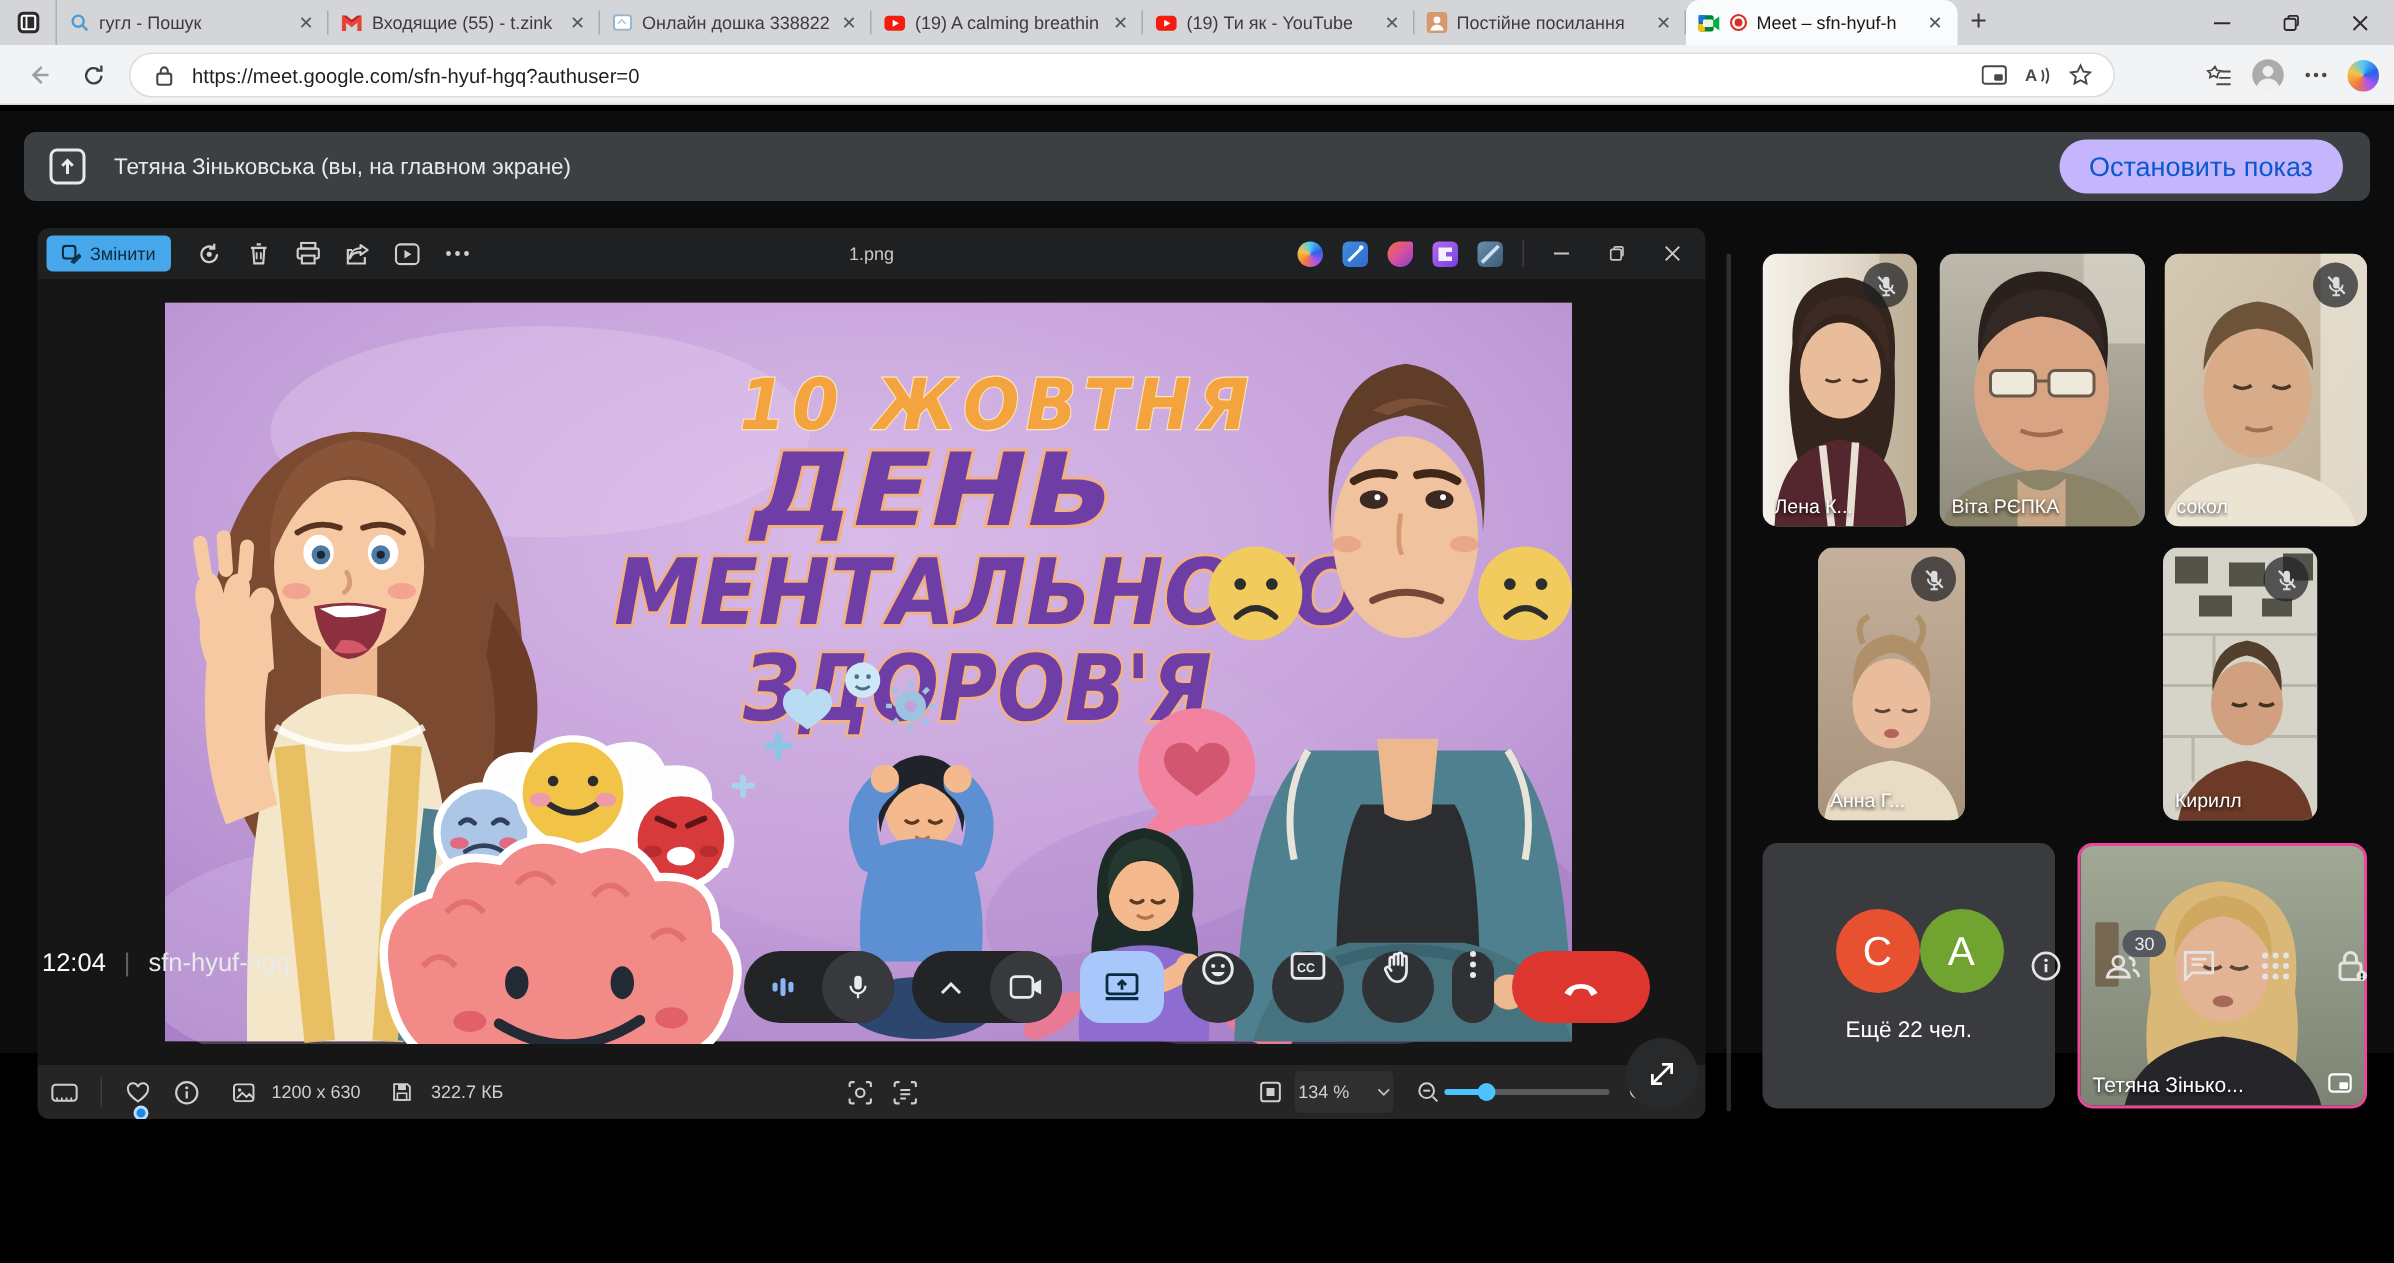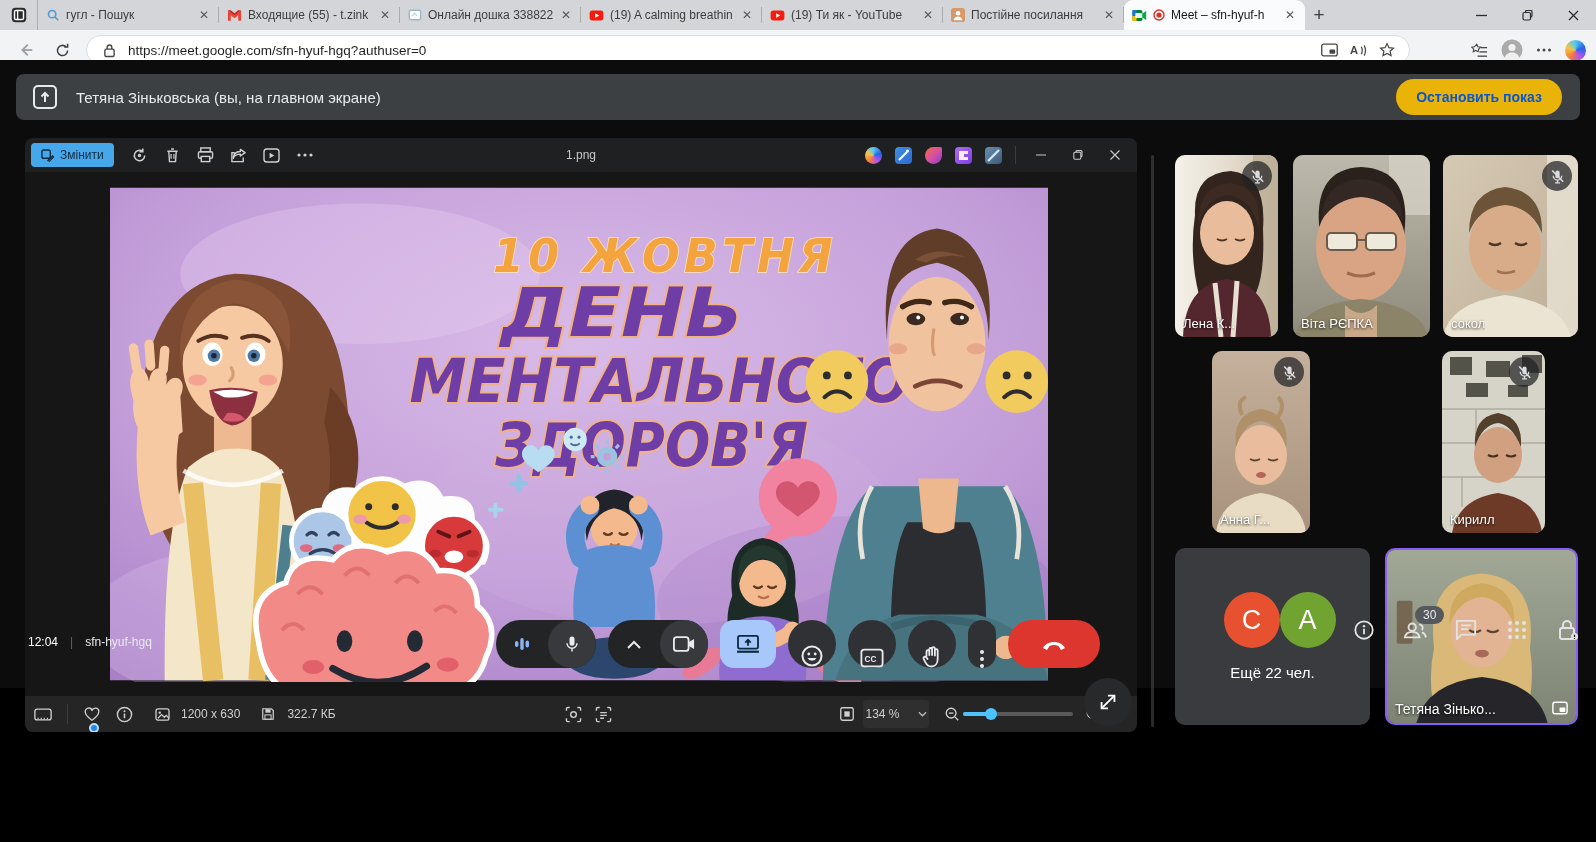--- a/index.html
+++ b/index.html
@@ -21,65 +21,65 @@
   .wbtn{width:46px;height:30px;display:flex;align-items:center;justify-content:center;color:#2c2c2c}
 
   .navbar{position:absolute;left:0;top:30px;width:1596px;height:40px;background:#f2f3f5;border-bottom:1px solid #d8d8d8}
   .navicon{position:absolute;top:8px;width:24px;height:24px;display:flex;align-items:center;justify-content:center}
   .urlpill{position:absolute;left:86px;top:5px;width:1324px;height:30px;background:#fff;border:1px solid #dadce0;border-radius:15px;display:flex;align-items:center;padding:0 12px;gap:9px}
   .urltext{flex:1;font-size:13.5px;color:#1f1f1f;white-space:nowrap;overflow:hidden}
   .pillicon{width:20px;height:20px;flex:0 0 auto;display:flex;align-items:center;justify-content:center}
   .nav-right{position:absolute;right:10px;top:5px;height:30px;display:flex;align-items:center;gap:13px}
 
   
-  .meet{position:absolute;left:0;top:60px;width:1596px;height:628px;background:#0c0c0d}
+  .meet{position:absolute;left:0;top:74px;width:1596px;height:628px;background:#0c0c0d}
   .banner{position:absolute;left:16px;top:14px;width:1564px;height:46px;background:#3c4043;border-radius:8px;display:flex;align-items:center}
   .banner-ic{width:26px;height:26px;margin-left:16px}
   .banner-text{margin-left:18px;color:#e8eaed;font-size:15px}
-  .stopbtn{position:absolute;right:18px;top:5px;height:36px;padding:0 20px;background:#eab308;color:#0b57d0;font-size:14px;font-weight:700;border-radius:18px;display:flex;align-items:center;border:none}
+  .stopbtn{position:absolute;right:18px;top:5px;height:36px;padding:0 20px;background:#c4b5fd;color:#0b57d0;font-size:18px;font-weight:400;border-radius:18px;display:flex;align-items:center;border:none}
 
   
   .photos{position:absolute;left:25px;top:78px;width:1112px;height:594px;background:#161616;border-radius:8px;overflow:hidden}
   .ptitle{position:absolute;left:0;top:0;right:0;height:34px;background:#1f2022;display:flex;align-items:center}
   .editbtn{margin-left:6px;height:24px;padding:0 10px;background:#47a7eb;border-radius:4px;display:flex;align-items:center;gap:6px;font-size:12px;color:#0b2b40;font-weight:500;border:none}
   .ptool{display:flex;align-items:center;gap:9px;margin-left:14px}
   .ptool .ti{width:24px;height:24px;display:flex;align-items:center;justify-content:center;color:#cfcfcf}
   .pfname{position:absolute;left:50%;top:0;height:34px;transform:translateX(-50%);display:flex;align-items:center;font-size:12px;color:#c8c8c8}
   .papps{position:absolute;right:0;top:0;height:34px;display:flex;align-items:center;gap:13px;padding-right:10px}
   .appic{width:17px;height:17px;border-radius:4px}
   .psep{width:1px;height:18px;background:#3c3c3c}
   .pwb{width:24px;height:24px;display:flex;align-items:center;justify-content:center;color:#c8c8c8}
   .pbottom{position:absolute;left:0;bottom:0;right:0;height:36px;background:#252526;display:flex;align-items:center;font-size:12px;color:#cfcfcf}
   .pbi{width:24px;height:24px;display:flex;align-items:center;justify-content:center;color:#cfcfcf;flex:0 0 auto}
 
   
   .tile{position:absolute;border-radius:10px;overflow:hidden;background:#3c4043}
   .tile .vid{position:absolute;inset:0;width:100%;height:100%}
   .pname{position:absolute;left:8px;bottom:6px;color:#fff;font-size:13px;font-weight:500;text-shadow:0 1px 3px rgba(0,0,0,.9);white-space:nowrap;overflow:hidden;max-width:calc(100% - 14px)}
   .mute{position:absolute;top:6px;right:6px;width:30px;height:30px;border-radius:50%;background:rgba(32,33,36,.72);display:flex;align-items:center;justify-content:center;color:#dadce0}
-  .tile.selftile{border:2px solid #8b5cf6}
+  .tile.selftile{border:2px solid #ec4899}
   .overflow-tile{position:absolute;background:#3a3b3e;border-radius:10px;display:flex;flex-direction:column;align-items:center;justify-content:center;gap:16px}
   .ovav{display:flex}
   .avc{width:56px;height:56px;border-radius:50%;display:flex;align-items:center;justify-content:center;color:#fff;font-size:27px}
   .ovlabel{color:#fff;font-size:15px}
   .pipic{position:absolute;right:8px;bottom:8px;color:#fff}
   .pscroll{position:absolute;left:1151px;top:95px;width:3px;height:572px;background:#4a4d50;border-radius:2px;opacity:.55}
 
   
   .fsbtn{position:absolute;left:1084px;top:618px;width:48px;height:48px;border-radius:50%;background:#28292b;display:flex;align-items:center;justify-content:center;color:#fff}
 
   
-  .statusleft{position:absolute;left:28px;bottom:22px;height:48px;display:flex;align-items:center;gap:12px;color:#fff;font-size:12px}
+  .statusleft{position:absolute;left:28px;bottom:22px;height:48px;display:flex;gap:12px;color:#fff;font-size:17px}
   .statusleft .sep{color:#5f6368}
   .statusleft .code{color:#e8eaed}
   .controls{position:absolute;left:50%;bottom:20px;transform:translateX(-50%);display:flex;align-items:center;gap:12px}
   .cpill{height:48px;border-radius:24px;background:#222426;display:flex;align-items:center}
   .cpill .half{width:52px;display:flex;align-items:center;justify-content:center;color:#e8eaed}
   .cpill .round{width:48px;height:48px;border-radius:50%;background:#37393c;display:flex;align-items:center;justify-content:center;color:#e8eaed}
-  .cbtn{width:48px;height:48px;border-radius:50%;background:#2f3134;display:flex;align-items:flex-end;justify-content:center;color:#86efac}
+  .cbtn{width:48px;height:48px;border-radius:50%;background:#2f3134;display:flex;align-items:flex-start;justify-content:center;color:#86efac}
   .cbtn.narrow{width:28px;border-radius:14px}
   .present{width:56px;height:48px;border-radius:14px;background:#a8c7fa;display:flex;align-items:center;justify-content:center;color:#0b2b40}
   .endcall{width:92px;height:48px;border-radius:24px;background:#dc362e;display:flex;align-items:center;justify-content:center;color:#fff}
   .rightbar{position:absolute;right:16px;bottom:22px;height:48px;display:flex;align-items:flex-start;gap:27px;color:#e3e3e3}
   .rbi{width:24px;height:24px;display:flex;align-items:center;justify-content:center;position:relative}
   .badge{position:absolute;top:-12px;left:12px;background:#55585c;color:#e8eaed;font-size:12px;border-radius:10px;padding:2px 8px}
 
   .cursor-dot{position:absolute;width:10px;height:10px;border-radius:50%;background:#1e88e5;border:2px solid #bbdefb}
 </style>
 </head>

